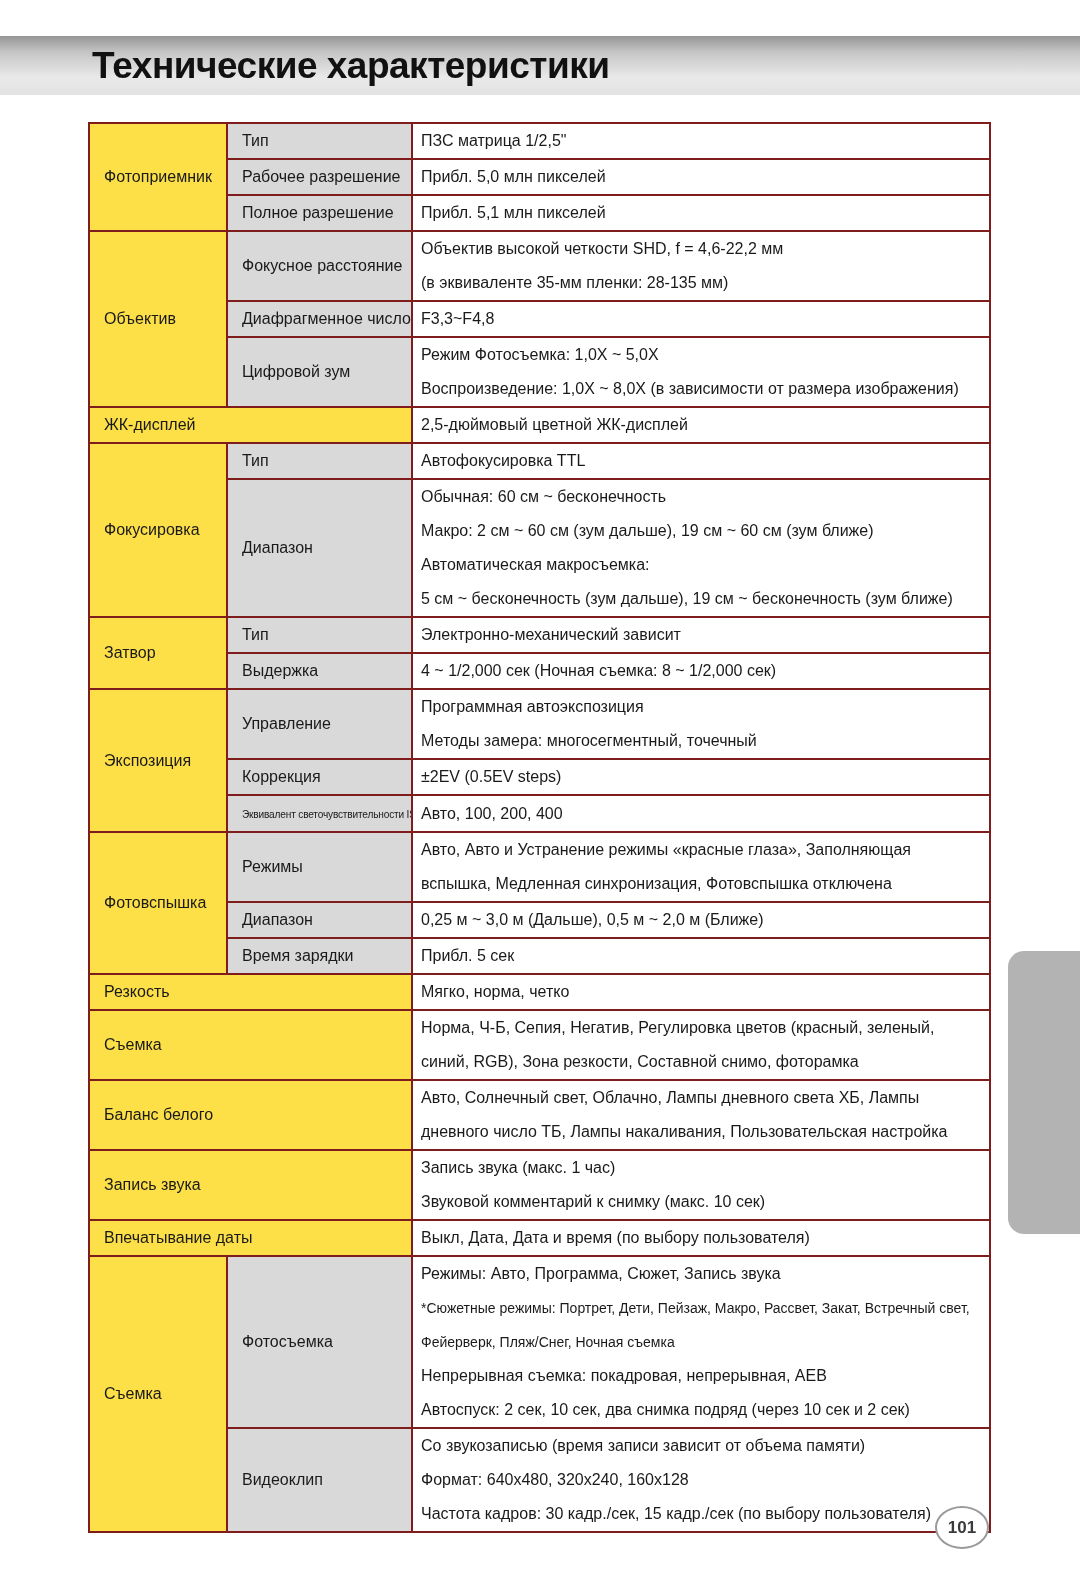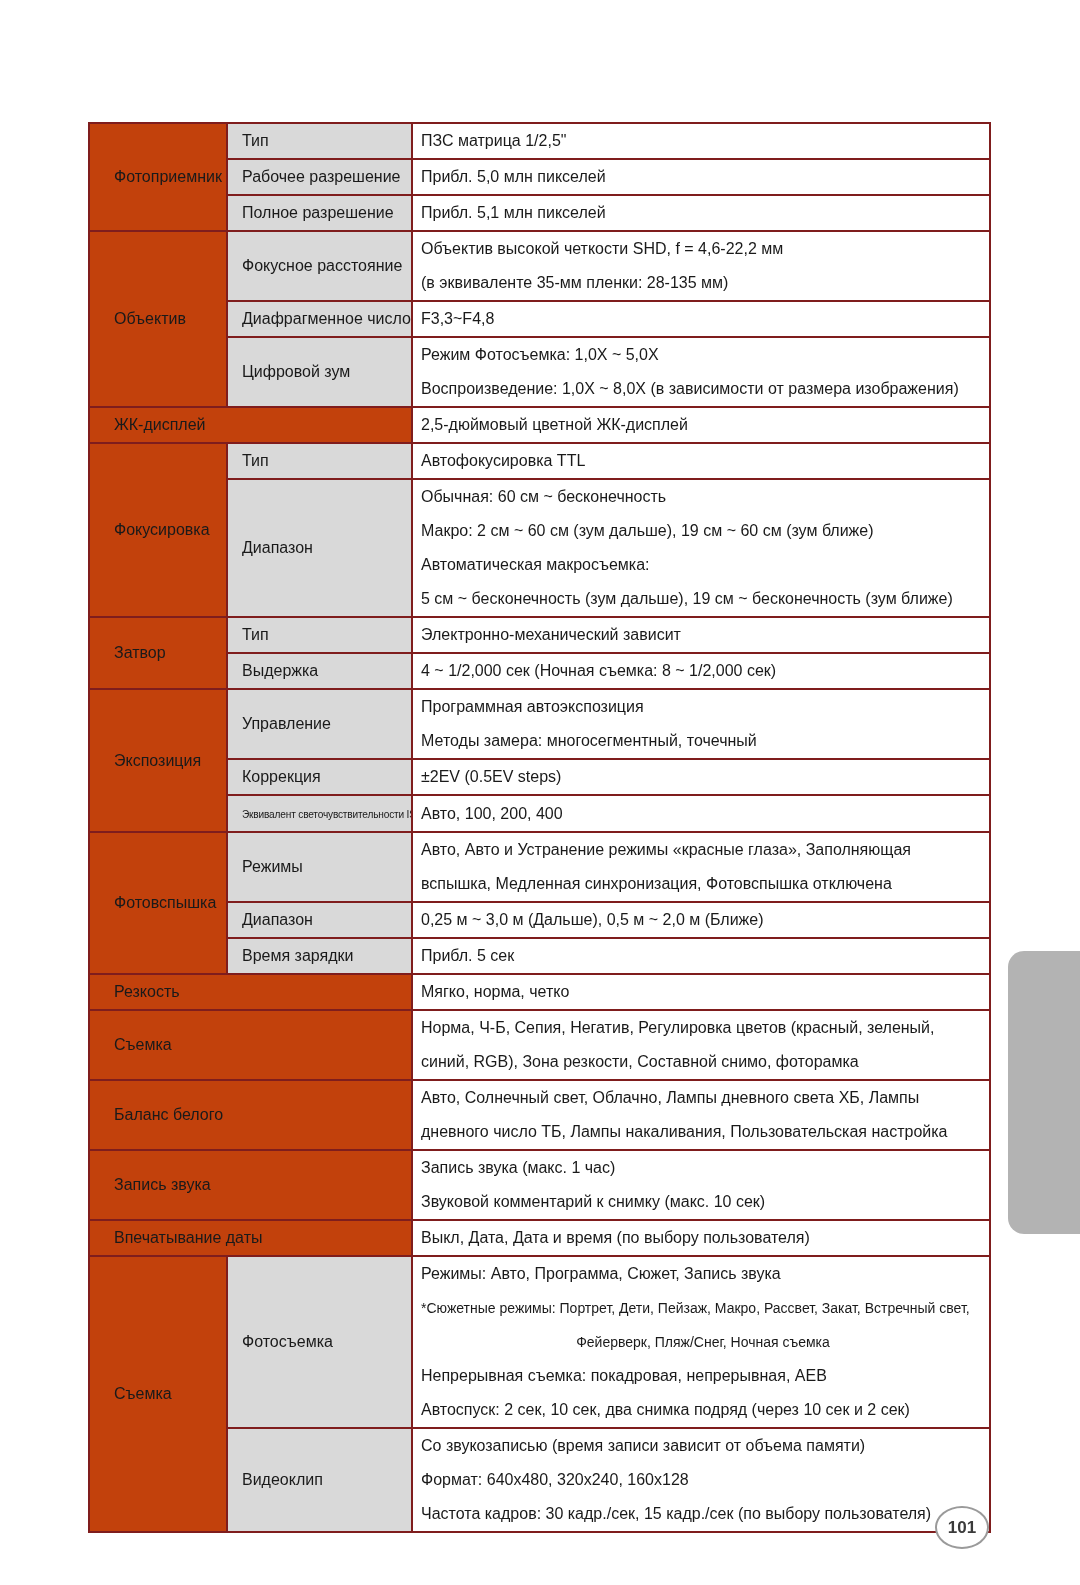--- a/index.html
+++ b/index.html
@@ -24,51 +24,54 @@
   }
   table.spec col.c1 { width:138px; }
   table.spec col.c2 { width:185px; }
   table.spec col.c3 { width:578px; }
   table.spec td {
     border:2px solid #7f1d1d;
     font-size:16px; line-height:34px;
     vertical-align:middle;
   }
   td.cat {
-    background:#c2410c; padding-left:24px; padding-right:4px;
+    background:#fde047; padding-left:14px; padding-right:4px;
     white-space:nowrap; overflow:hidden;
   }
   td.sub {
     background:#d9d9d9; padding-left:14px; padding-right:4px;
     white-space:nowrap; overflow:hidden;
   }
   td.val { background:#ffffff; padding-left:8px; padding-right:4px; }
   .ln { line-height:34px; white-space:nowrap; }
   .ln.small { font-size:14px; }
-  .ln.center { text-align:center; white-space:nowrap; }
+  .ln.center { white-space:nowrap; }
   .iso {
     display:inline-block; font-size:11.5px; letter-spacing:-0.2px;
     transform:scaleX(0.88); transform-origin:left center; white-space:nowrap;
   }
   .side-tab {
     position:absolute; right:0; top:951px; width:72px; height:283px;
     background:#b3b3b3; border-radius:16px 0 0 16px;
   }
   .page-number {
     position:absolute; left:935px; top:1506px; width:54px; height:43px;
     border:2px solid #9a9a9a; border-radius:50%;
     display:flex; align-items:center; justify-content:center;
     font-size:17px; color:#3a3a3a; background:#fff;font-weight:bold;
   }
 </style>
 </head>
 <body>
 
 <div class="page">
 
+  <div class="header-bar">
+    <h1>Технические характеристики</h1>
+  </div>
 
   <table class="spec">
     <colgroup>
         <col class="c1">
         <col class="c2">
         <col class="c3">
       </colgroup>
     <tbody>
 
       <tr>

